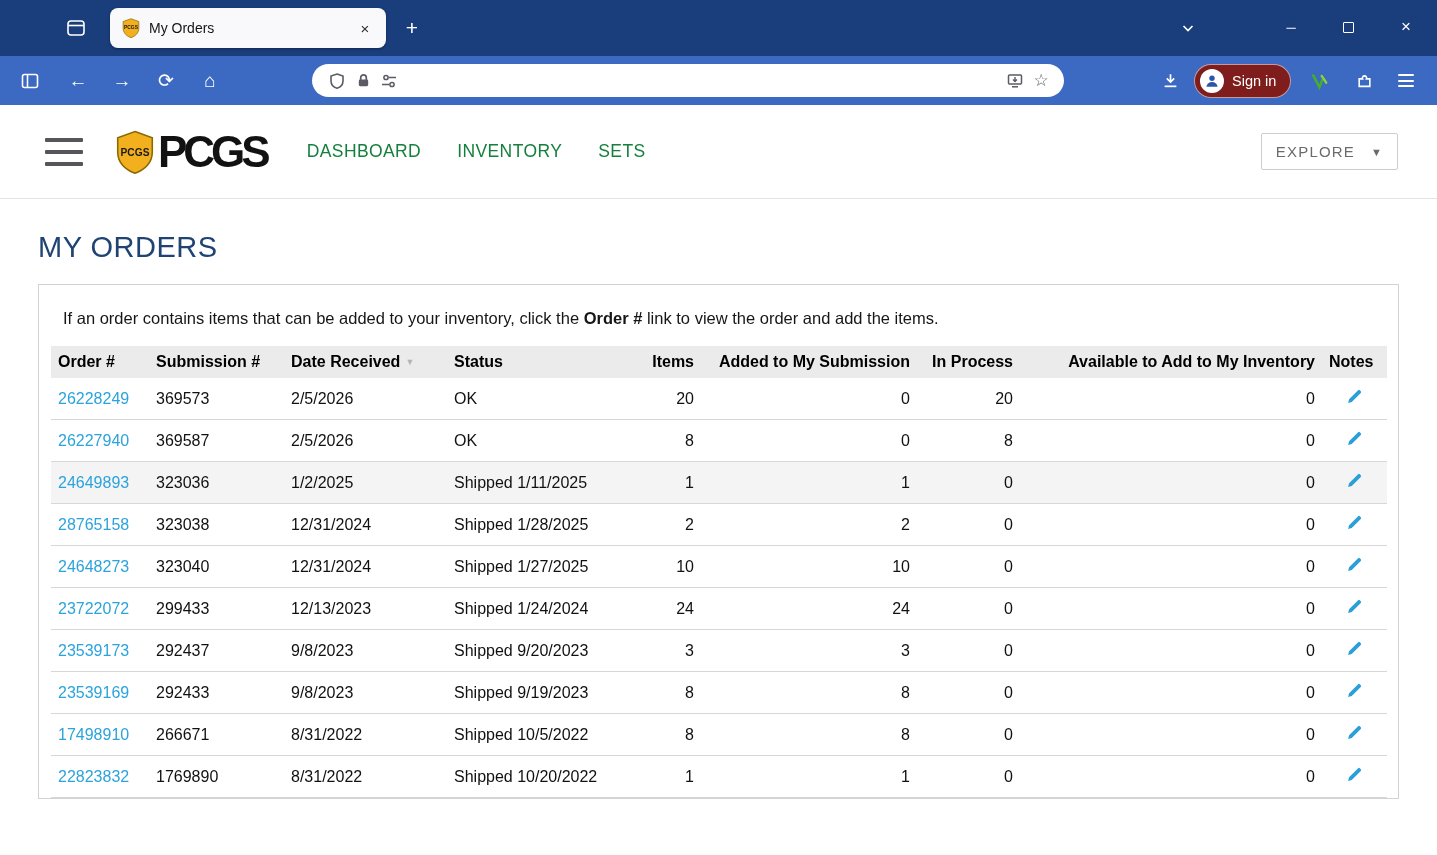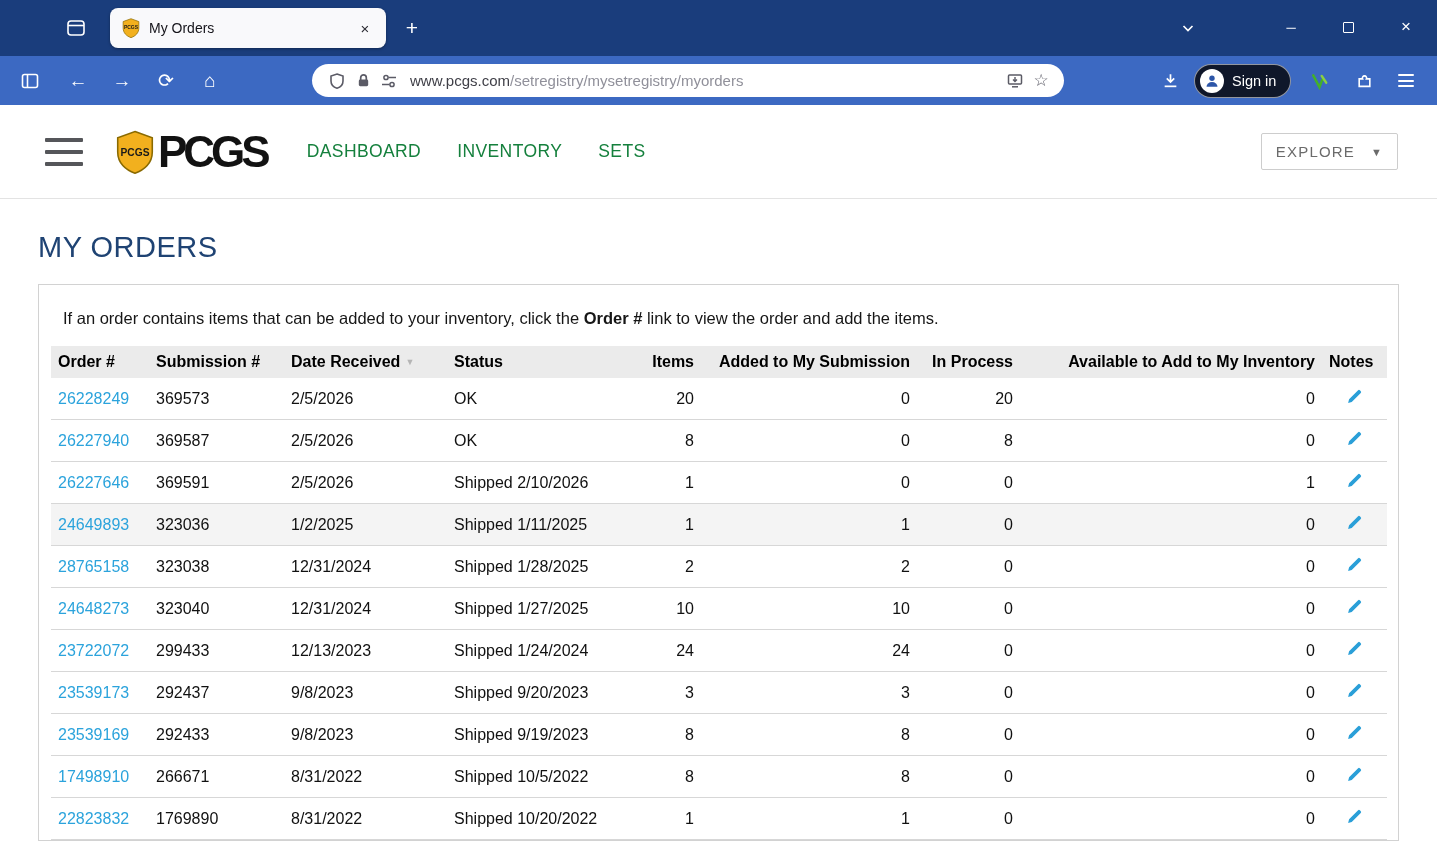--- a/index.html
+++ b/index.html
@@ -44,21 +44,21 @@
     border-radius:17px; display:flex; align-items:center; padding:0 10px 0 12px;
     flex:0 0 auto; cursor:text; }
   .urlbar .uicon { width:26px; height:26px; display:flex; align-items:center;
     justify-content:center; flex:0 0 auto; cursor:pointer; }
   .url-text { margin-left:8px; font-size:15px; white-space:nowrap; }
   .url-domain { color:#3f3f47; }
   .url-path { color:#90909a; }
   .url-spacer { flex:1 1 auto; }
   .star { color:#5b5b66; font-size:17px; }
   .t-dl { margin-left:88px; }
-  .signin { margin-left:6px; height:34px; border-radius:17px; background:#0f172a;
+  .signin { margin-left:6px; height:34px; border-radius:17px; background:#7f1d1d;
     border:1px solid rgba(255,255,255,.55); display:flex; align-items:center;
     padding:0 14px 0 5px; cursor:pointer; flex:0 0 auto; }
   .signin .avatar { width:24px; height:24px; border-radius:50%; background:#fff;
     display:flex; align-items:center; justify-content:center; }
   .signin .signin-label { margin-left:8px; color:#fff; font-size:14.5px; }
   .t-green { margin-left:14px; width:30px; }
   .t-puzzle { margin-left:14px; width:30px; }
   .hamburger-b { margin-left:12px; width:30px; flex-direction:column; gap:3.5px; }
   .hamburger-b i { display:block; width:16px; height:2px; background:#fff; border-radius:1px; }
 
@@ -159,21 +159,20 @@
         </svg>
     </span>
     <span class="uicon">
       <svg width="16" height="16" viewBox="0 0 16 16">
           <circle cx="5" cy="4.5" r="2.1" fill="none" stroke="#5b5b66" stroke-width="1.5"></circle>
           <line x1="7.6" y1="4.5" x2="15" y2="4.5" stroke="#5b5b66" stroke-width="1.5"></line>
           <circle cx="11" cy="11.5" r="2.1" fill="none" stroke="#5b5b66" stroke-width="1.5"></circle>
           <line x1="1" y1="11.5" x2="8.4" y2="11.5" stroke="#5b5b66" stroke-width="1.5"></line>
         </svg>
     </span>
-    <span class="url-text"><span class="url-domain">www.pcgs.com</span><span class="url-path">/setregistry/mysetregistry/myorders</span></span>
     <span class="url-spacer"></span>
     <span class="uicon">
       <svg width="16" height="16" viewBox="0 0 16 16">
           <rect x="1.5" y="2" width="13" height="9" rx="1" fill="none" stroke="#5b5b66" stroke-width="1.5"></rect>
           <path d="M8 4 v4 M6 6.5 L8 8.5 L10 6.5" stroke="#5b5b66" fill="none" stroke-width="1.4"></path>
           <line x1="5" y1="13.8" x2="11" y2="13.8" stroke="#5b5b66" stroke-width="1.5"></line>
         </svg>
     </span>
     <span class="uicon star">☆</span>
   </div>
@@ -296,37 +295,20 @@
     <td class="num">8</td>
     <td class="num">0</td>
     <td class="notes-cell">
       <span class="pencil">
         <svg width="17" height="17" viewBox="0 0 16 16">
                   <path d="M2 14 l0.9-3.4 8.5-8.5 a1.15 1.15 0 0 1 1.63 0 l0.87 0.87 a1.15 1.15 0 0 1 0 1.63 l-8.5 8.5 z" fill="#2a9fd8"></path>
                 </svg>
       </span>
     </td>
   </tr>
-          <tr>
-    <td><a class="order-link" href="#">26227646</a></td>
-    <td>369591</td>
-    <td>2/5/2026</td>
-    <td>Shipped 2/10/2026</td>
-    <td class="num">1</td>
-    <td class="num">0</td>
-    <td class="num">0</td>
-    <td class="num">1</td>
-    <td class="notes-cell">
-      <span class="pencil">
-        <svg width="17" height="17" viewBox="0 0 16 16">
-                  <path d="M2 14 l0.9-3.4 8.5-8.5 a1.15 1.15 0 0 1 1.63 0 l0.87 0.87 a1.15 1.15 0 0 1 0 1.63 l-8.5 8.5 z" fill="#2a9fd8"></path>
-                </svg>
-      </span>
-    </td>
-  </tr>
           <tr class="hl">
     <td><a class="order-link" href="#">24649893</a></td>
     <td>323036</td>
     <td>1/2/2025</td>
     <td>Shipped 1/11/2025</td>
     <td class="num">1</td>
     <td class="num">1</td>
     <td class="num">0</td>
     <td class="num">0</td>
     <td class="notes-cell">

